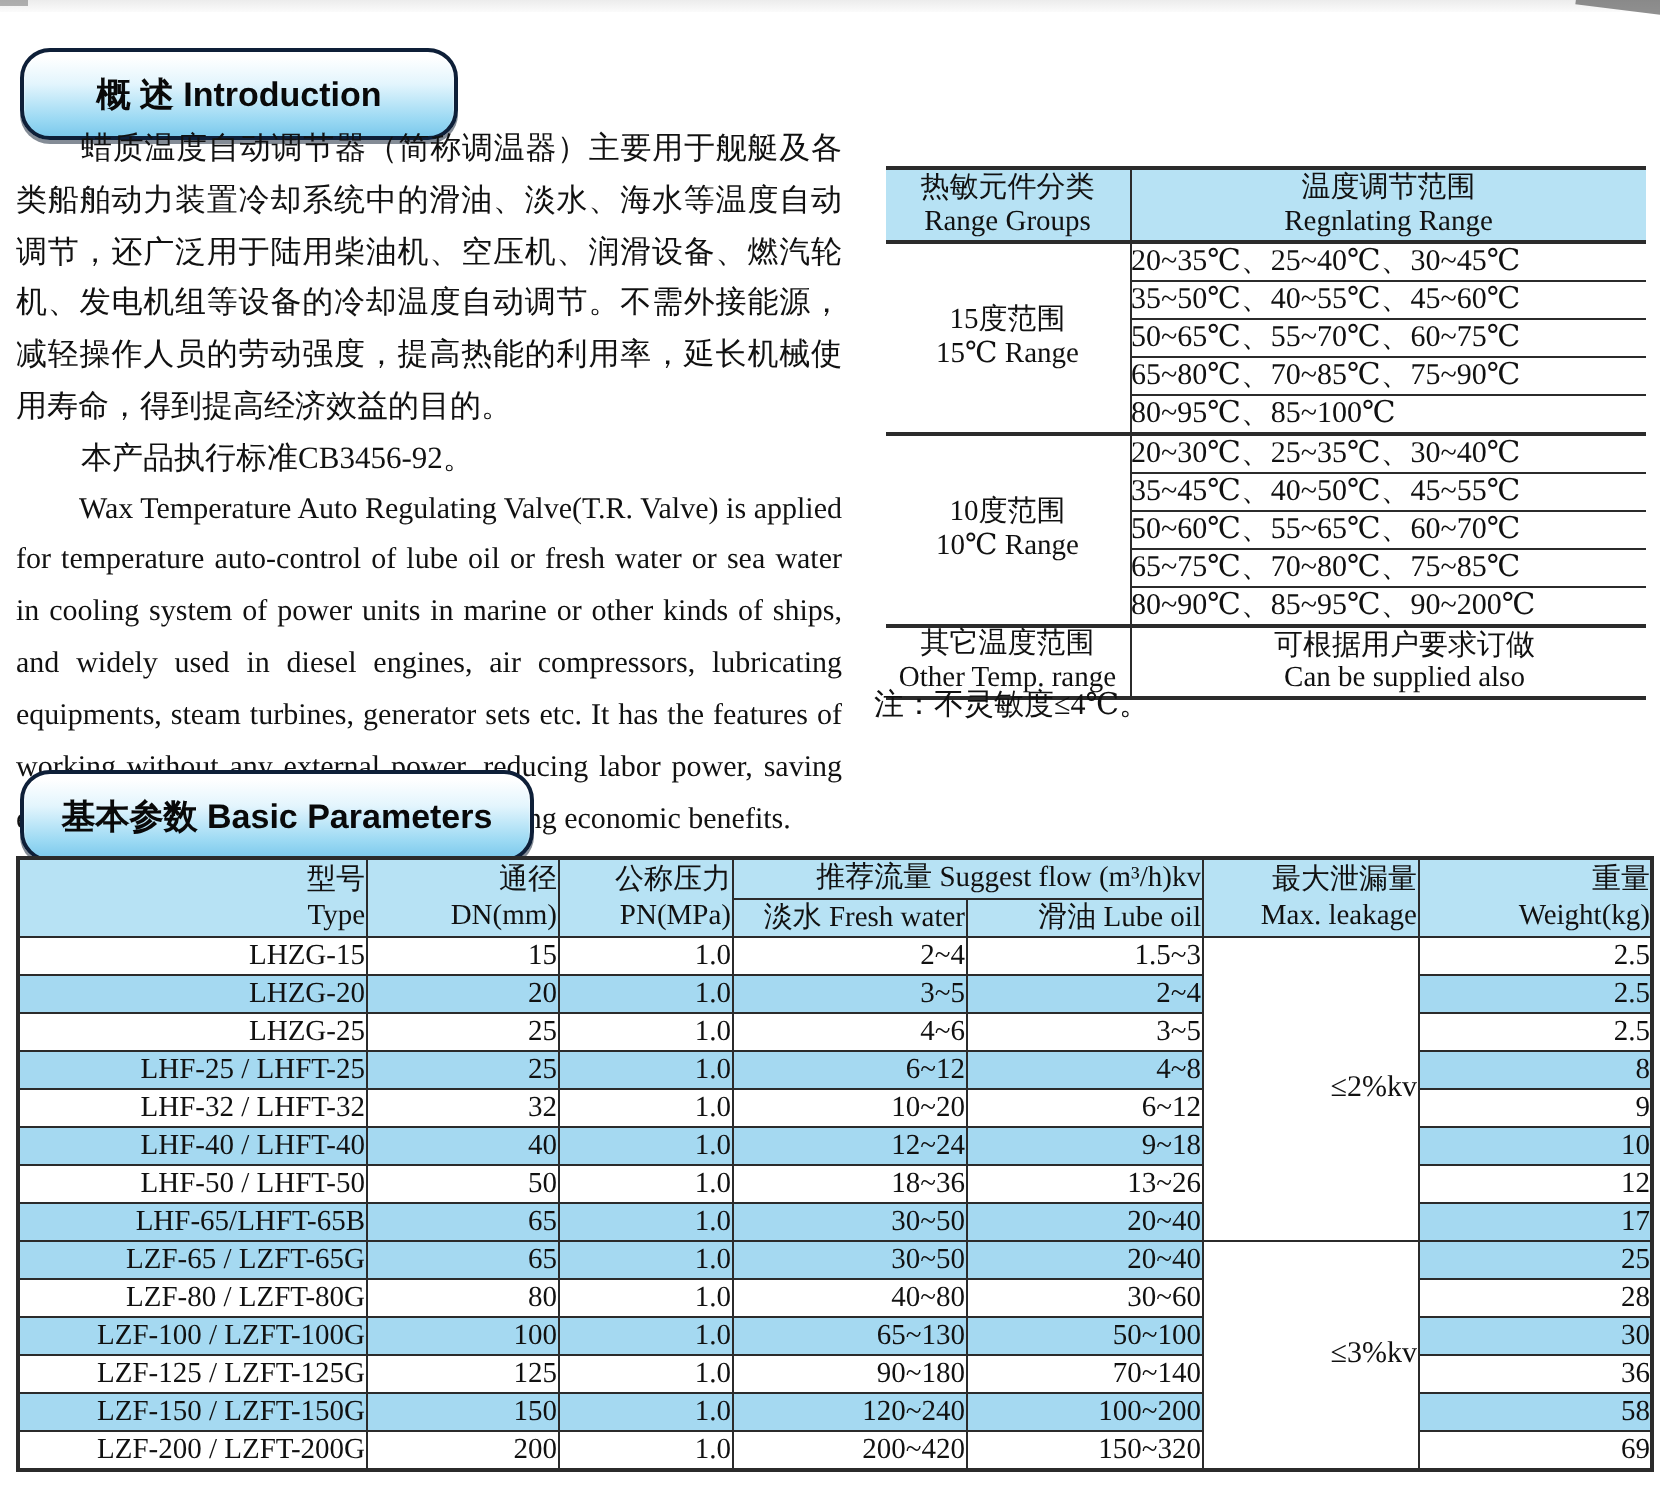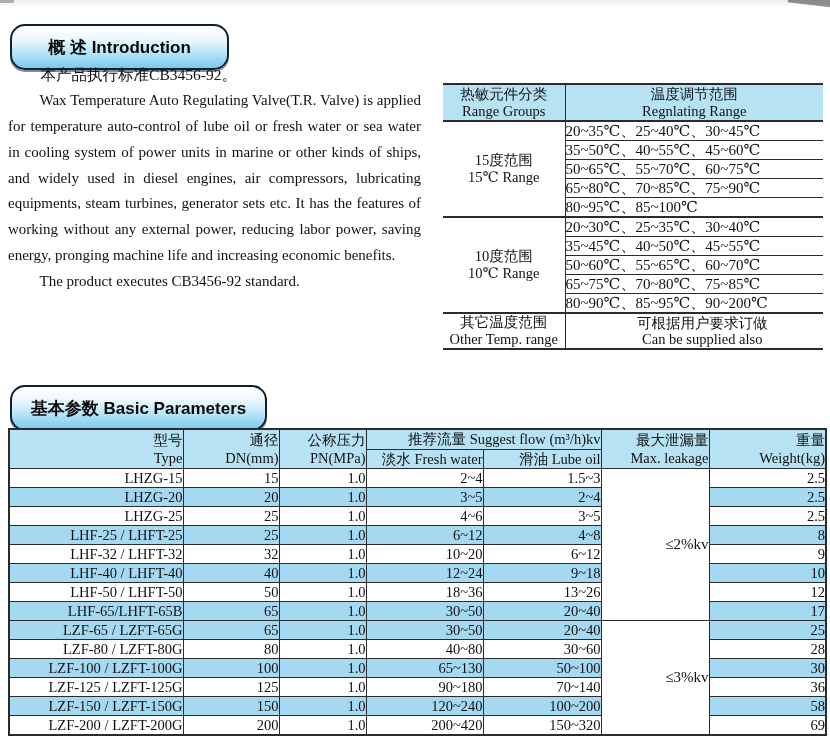--- a/index.html
+++ b/index.html
@@ -66,20 +66,21 @@
 
   <div class="scan-band"></div>
   <div class="scan-mark-left"></div>
   <div class="scan-mark-right"></div>
 
   <div class="pill pill-intro">
     <span>概 述 Introduction</span>
   </div>
 
   <div class="intro-text">
+    <p class="p-cn indent">蜡质温度自动调节器（简称调温器）主要用于舰艇及各类船舶动力装置冷却系统中的滑油、淡水、海水等温度自动调节，还广泛用于陆用柴油机、空压机、润滑设备、燃汽轮机、发电机组等设备的冷却温度自动调节。不需外接能源，减轻操作人员的劳动强度，提高热能的利用率，延长机械使用寿命，得到提高经济效益的目的。</p>
     <p class="p-cn indent">本产品执行标准CB3456-92。</p>
     <p class="p-en indent">Wax Temperature Auto Regulating Valve(T.R. Valve) is applied for temperature auto-control of lube oil or fresh water or sea water in cooling system of power units in marine or other kinds of ships, and widely used in diesel engines, air compressors, lubricating equipments, steam turbines, generator sets etc. It has the features of working without any external power, reducing labor power, saving energy, pronging machine life and increasing economic benefits.</p>
     <p class="p-en indent">The product executes CB3456-92 standard.</p>
   </div>
 
 
   <table class="temp-table">
     <colgroup>
         <col style="width:122px">
         <col style="width:258px">
@@ -141,20 +142,21 @@
             <div>Other Temp. range</div>
           </td>
           <td class="range-cell group-end center">
             <div>可根据用户要求订做</div>
             <div>Can be supplied also</div>
           </td>
         </tr>
       </tbody>
   </table>
 
+  <div class="temp-note">注：不灵敏度≤4℃。</div>
 
   <div class="pill pill-params">
     <span>基本参数 Basic Parameters</span>
   </div>
 
   <table class="params-table">
     <colgroup>
       <col style="width:174px">
         <col style="width:96px">
         <col style="width:87px">

